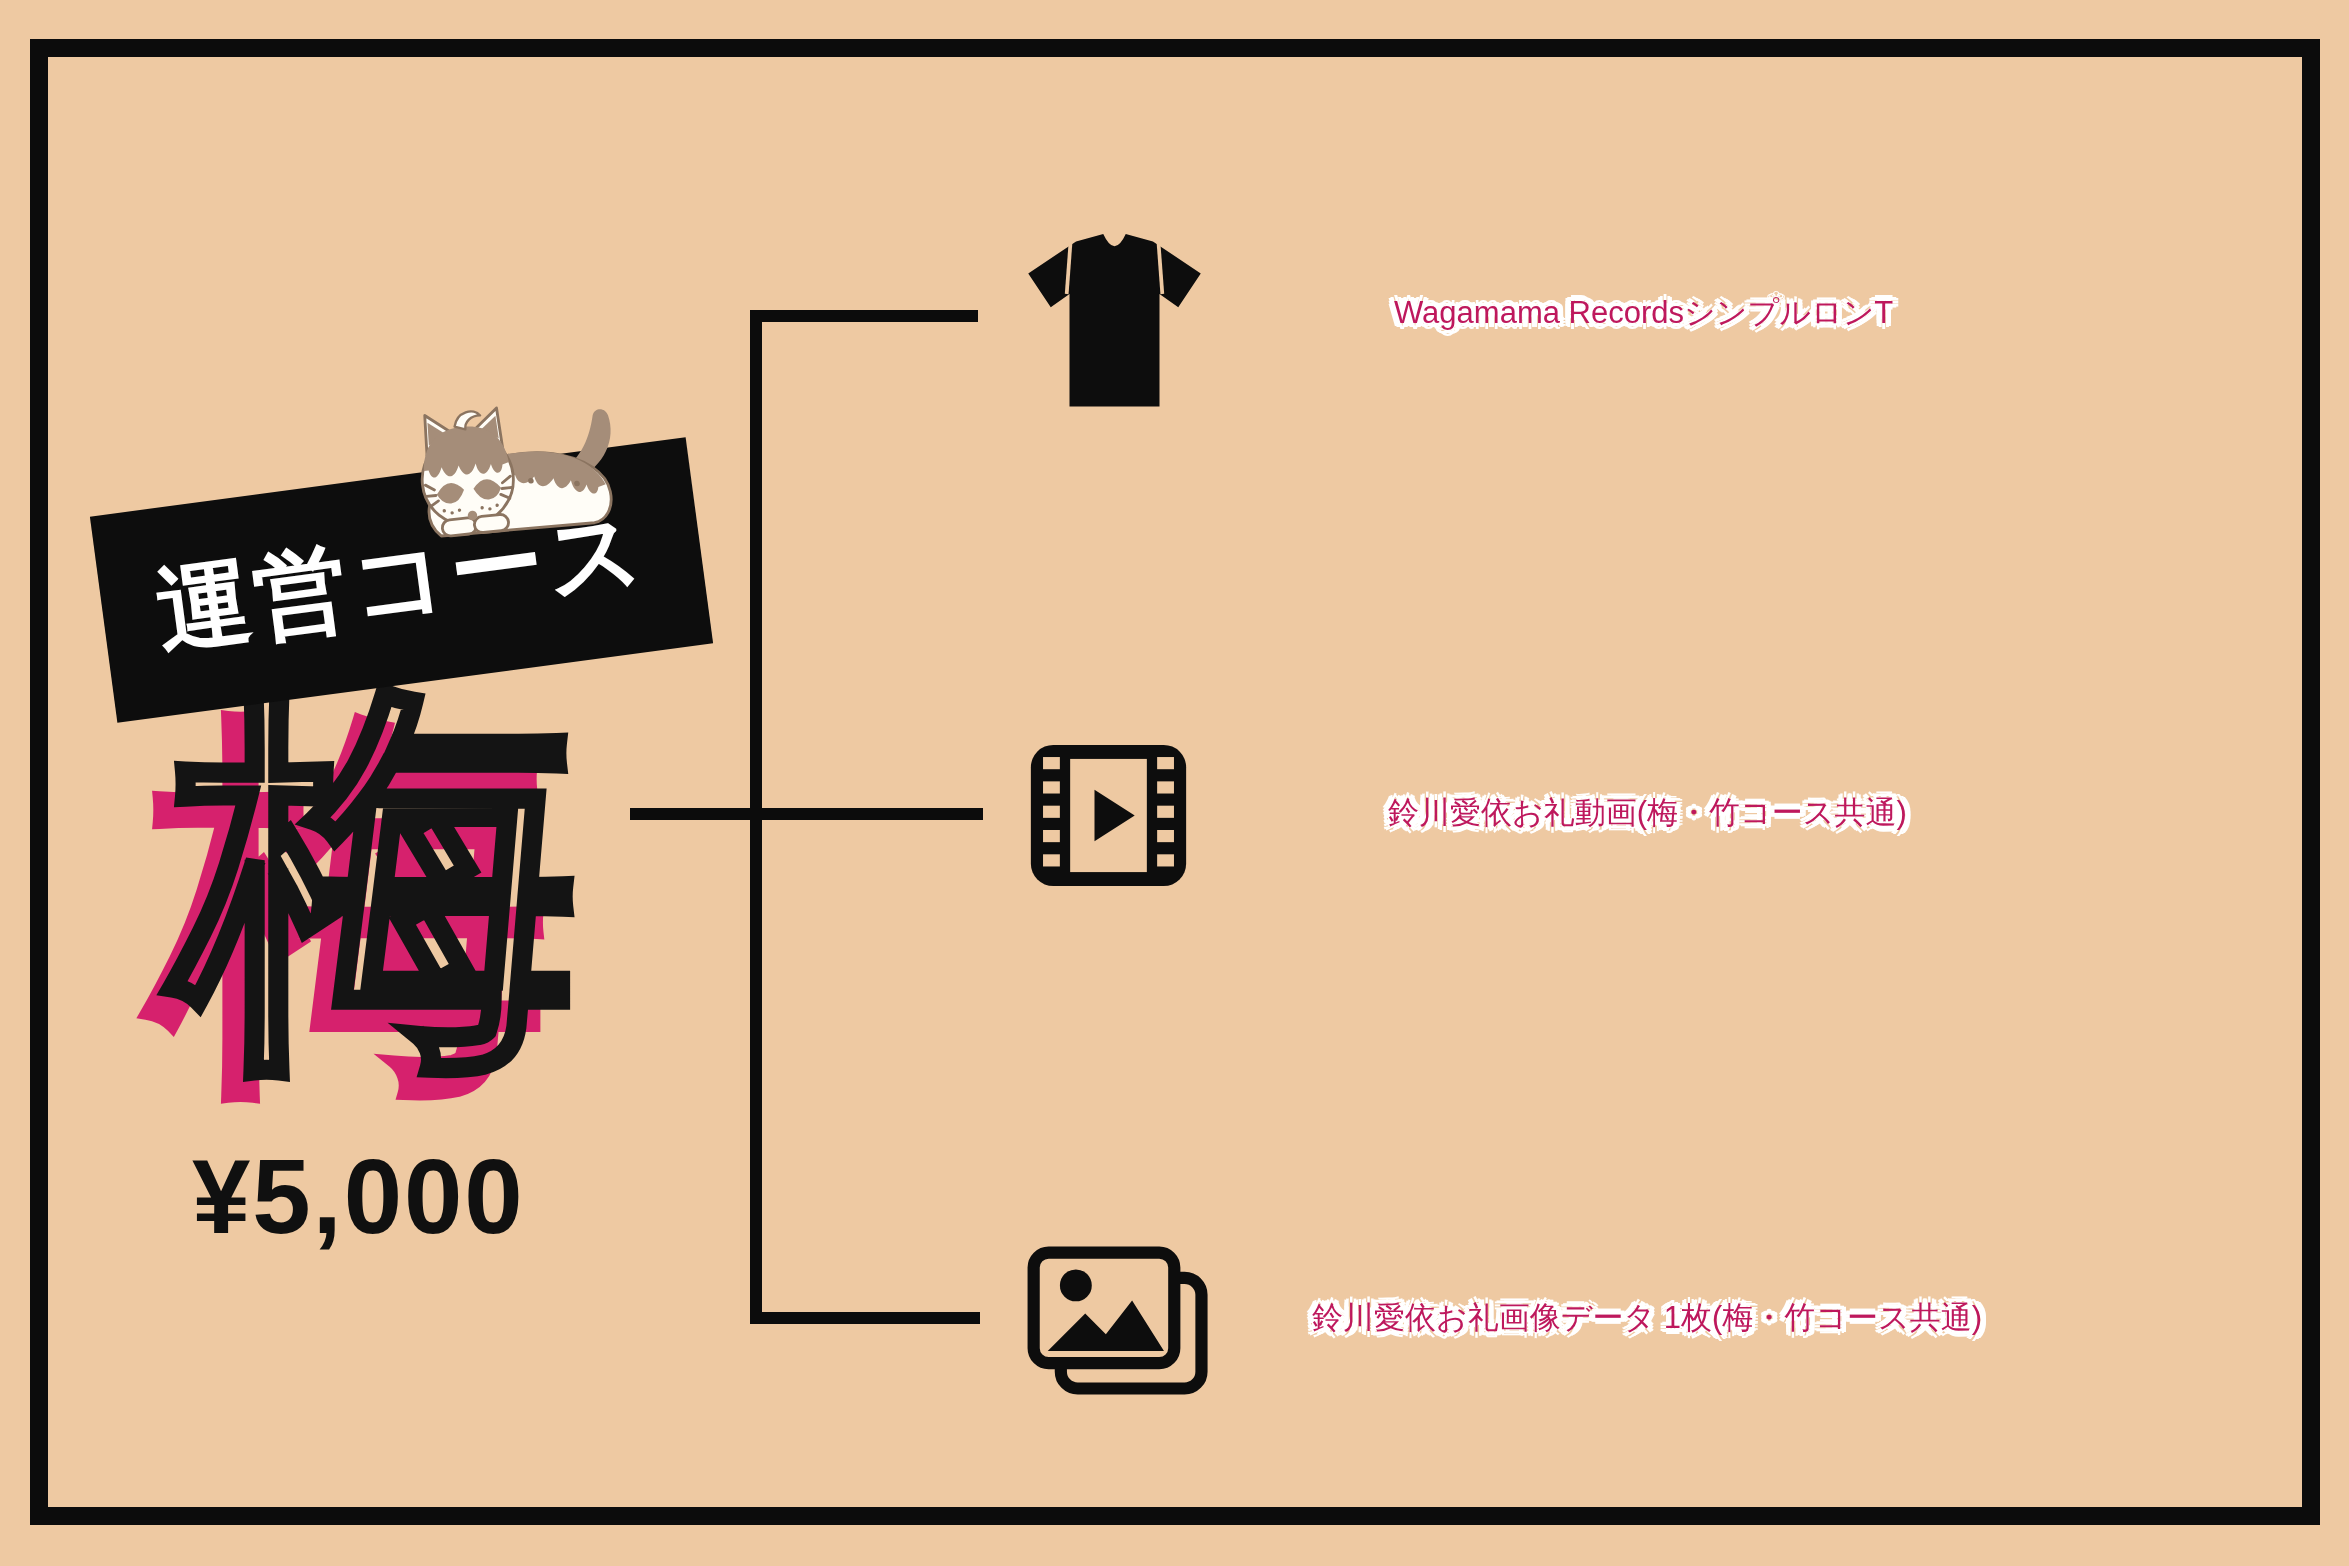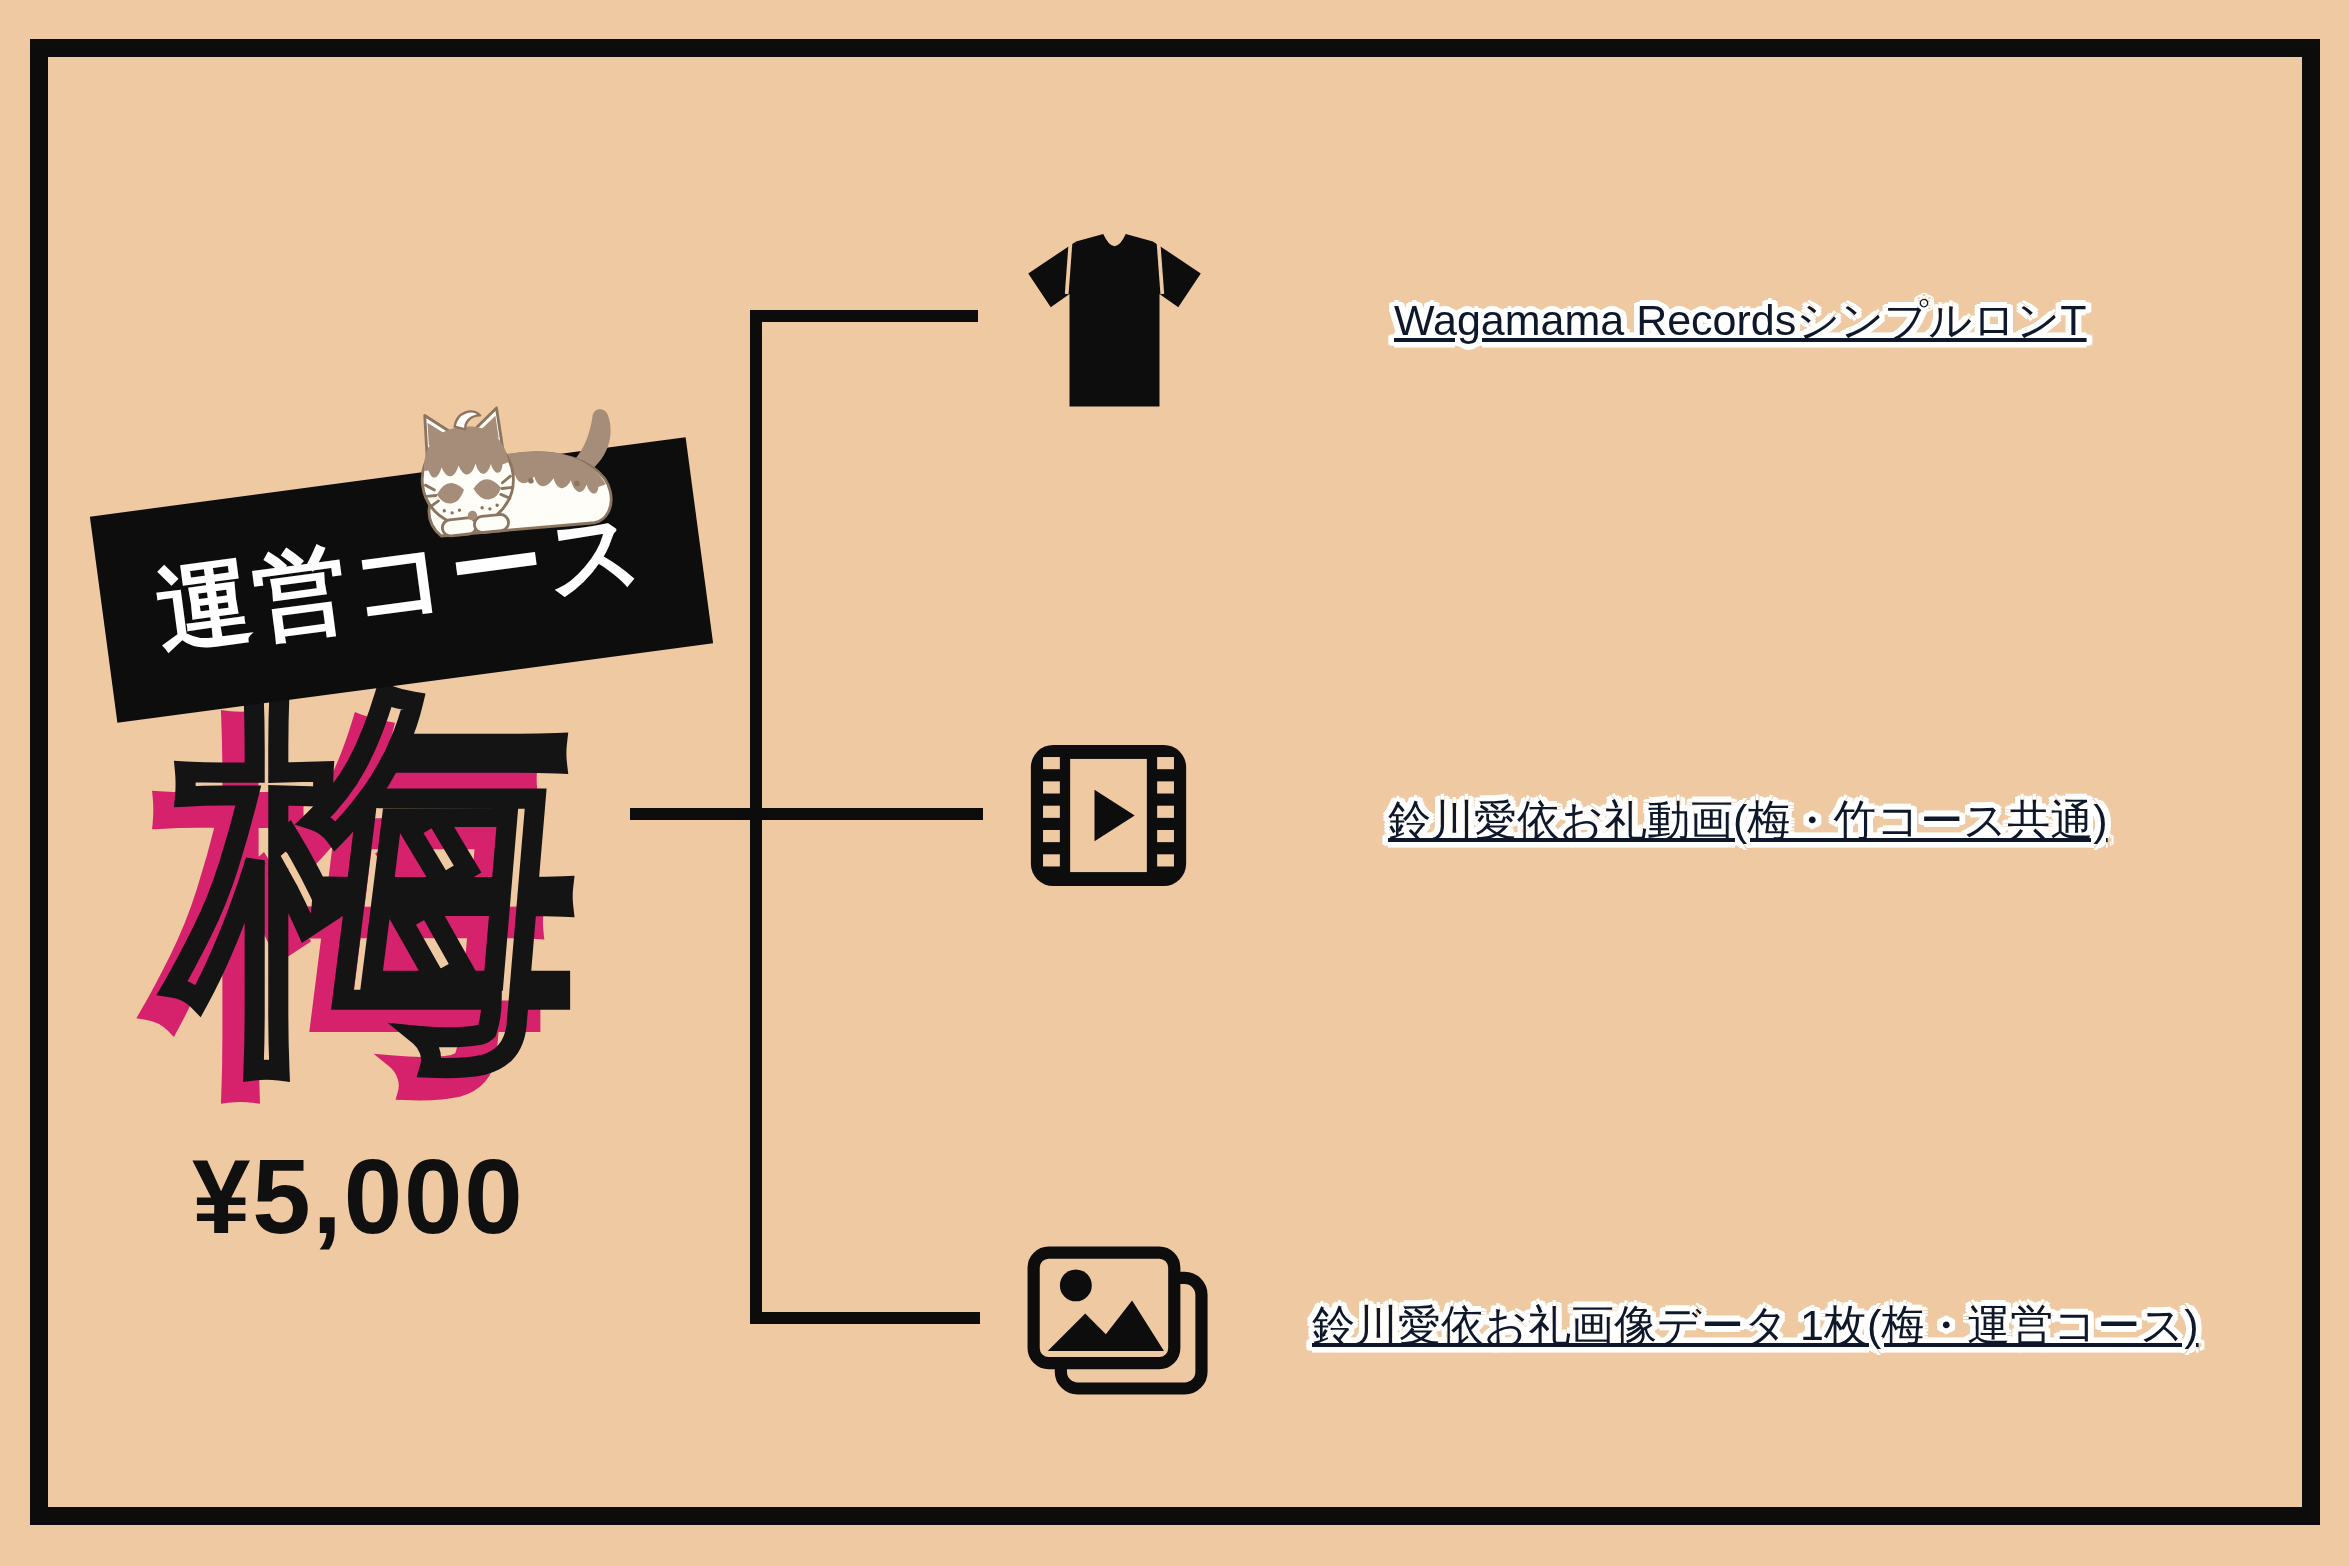--- a/index.html
+++ b/index.html
@@ -81,32 +81,31 @@
   #tree-branch-mid{left:630px;top:808px;width:353px;height:12px;}
   #tree-branch-bottom{left:750px;top:1312px;width:230px;height:12px;}
 
   
   #icon-tshirt{left:1017px;top:232px;width:195px;height:184px;}
   #icon-film{left:1029px;top:743px;width:159px;height:145px;}
   #icon-photos{left:1027px;top:1246px;width:183px;height:150px;}
 
   
   .reward-label{
-    font-size:43px;
-    color:#0f172a;
+    font-size:31px;
+    color:#be185d;
     white-space:nowrap;
     z-index:2;
     text-shadow:
        5.6px 0 0 #ffffff, -5.6px 0 0 #ffffff,
        0 5.6px 0 #ffffff, 0 -5.6px 0 #ffffff,
        3.7px 3.7px 0 #ffffff, -3.7px 3.7px 0 #ffffff,
        3.7px -3.7px 0 #ffffff, -3.7px -3.7px 0 #ffffff,
        5.6px 2.8px 0 #ffffff, -5.6px 2.8px 0 #ffffff,
        5.6px -2.8px 0 #ffffff, -5.6px -2.8px 0 #ffffff;
-    text-decoration: underline;
   }
   #label-1{left:1394px;top:292px;}
   #label-2{left:1388px;top:792px;}
   #label-3{left:1312px;top:1297px;}
 </style>
 </head>
 <body>
 
 <div id="frame" class="abs"></div>
 
@@ -197,14 +196,14 @@
 <div id="label-2" class="abs reward-label">鈴川愛依お礼動画(梅・竹コース共通)</div>
 
 <div id="icon-photos" class="abs">
   <svg width="183" height="150" viewBox="0 0 195 160" xmlns="http://www.w3.org/2000/svg">
     <rect x="36" y="34" width="150" height="118" rx="18" fill="none" stroke="#0d0d0d" stroke-width="13"></rect>
     <rect x="7" y="7" width="150" height="118" rx="16" fill="#eec9a2" stroke="#0d0d0d" stroke-width="13"></rect>
     <circle cx="52" cy="42" r="17" fill="#0d0d0d"></circle>
     <path d="M22,112 L62,72 L84,94 L112,58 L146,112 Z" fill="#0d0d0d"></path>
   </svg>
 </div>
-<div id="label-3" class="abs reward-label">鈴川愛依お礼画像データ 1枚(梅・運営コース)</div>
+<div id="label-3" class="abs reward-label">鈴川愛依お礼画像データ 1枚(梅・竹コース共通)</div>
 
 
 </body></html>

